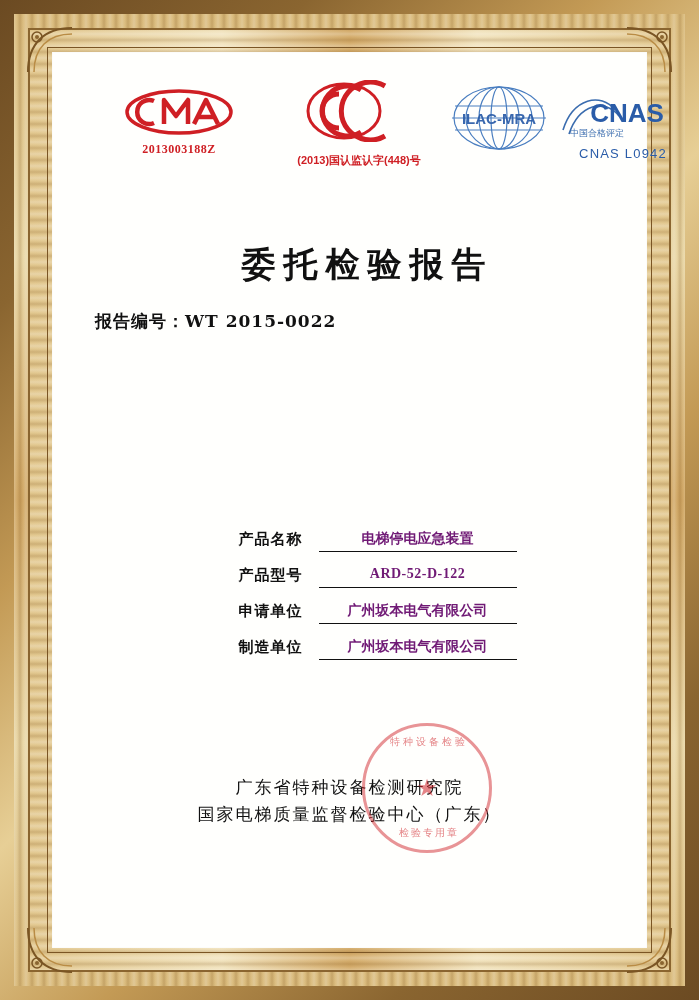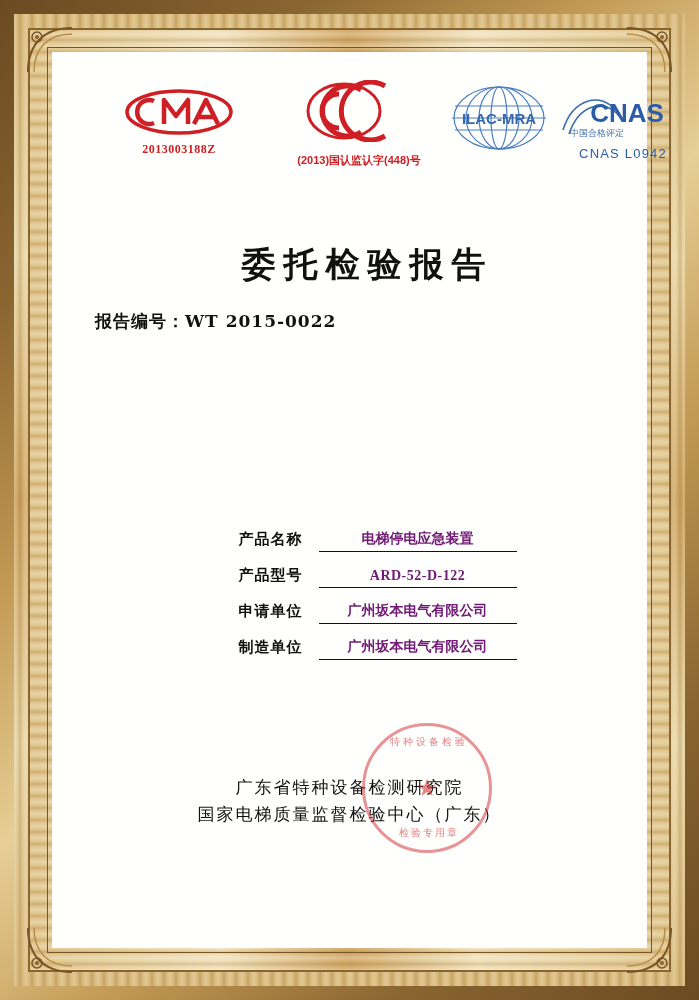--- a/index.html
+++ b/index.html
@@ -147,21 +147,20 @@
   }
 
   
   .fields {
     position: absolute;
     left: 0; right: 0;
     top: 478px;
   }
   .field-row {
     display: flex;
-    align-items: flex-end;
     justify-content: center;
     margin-bottom: 14px;
   }
   .field-label {
     width: 120px;
     text-align: right;
     font-size: 15px;
     font-weight: bold;
     color: #111;
     letter-spacing: 1px;

